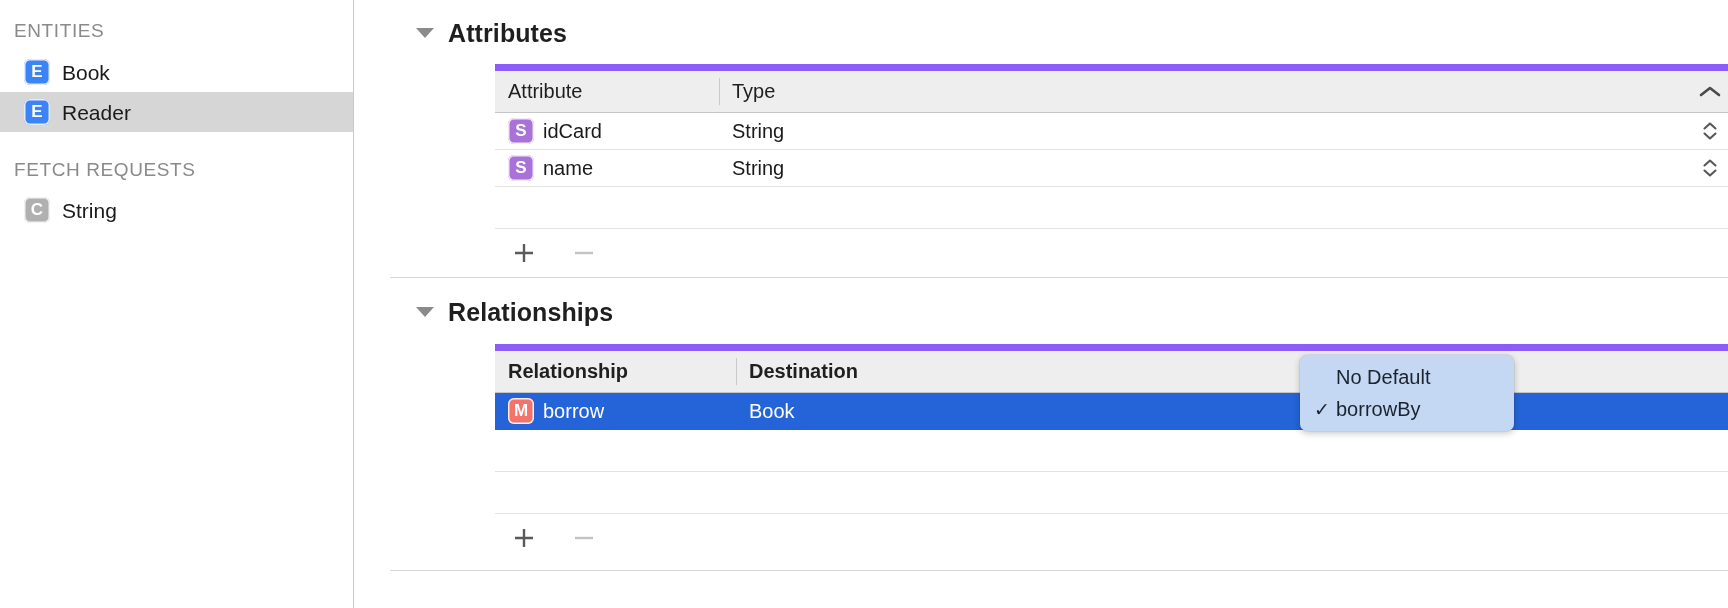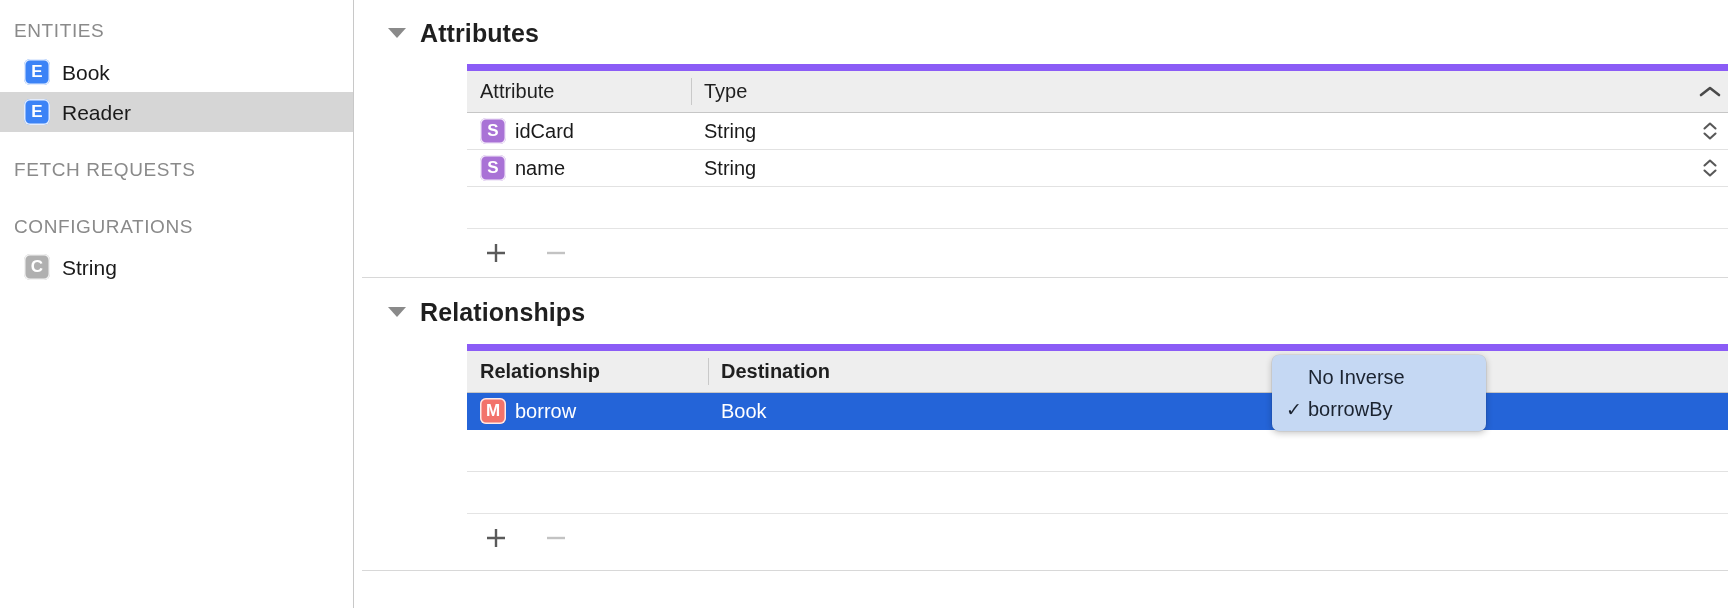--- a/index.html
+++ b/index.html
@@ -13,20 +13,21 @@
     font-family: "Liberation Sans", sans-serif;
     -webkit-font-smoothing: antialiased;
     overflow: hidden;
   }
 
   .app {
     position: relative;
     width: 1728px;
     height: 608px;
     display: flex;
+    gap: 28px;
   }
 
   
   .sidebar {
     position: relative;
     width: 354px;
     height: 608px;
     background: #ffffff;
     border-right: 1px solid #c8c8c8;
     box-sizing: border-box;
@@ -260,21 +261,20 @@
       <span class="side-row-label">Book</span>
     </div>
 
     <div class="side-row selected">
       <span class="badge entity">E</span>
       <span class="side-row-label">Reader</span>
     </div>
 
     <div class="group-header" style="margin-top:27px;">FETCH REQUESTS</div>
 
-    <div class="group-header" style="margin-top:35px;">CONFIGURATIONS</div>
 
     <div class="side-row" style="margin-top:9px;">
       <span class="badge config">C</span>
       <span class="side-row-label">String</span>
     </div>
 
   </div>
 
   <div class="main">
 
@@ -382,21 +382,21 @@
           <path d="M4 13 L22 13" stroke="#c3c3c3" stroke-width="2.4" stroke-linecap="butt"></path>
         </svg>
       </div>
     </div>
 
     <div class="section-sep" style="margin-top:8px;"></div>
 
     <div class="popup">
       <div class="popup-item">
         <span class="popup-check"></span>
-        <span class="popup-label">No Inverse</span>
+        <span class="popup-label">No Default</span>
       </div>
       <div class="popup-item">
         <span class="popup-check">✓</span>
         <span class="popup-label">borrowBy</span>
       </div>
     </div>
 
   </div>
 </div>
 

